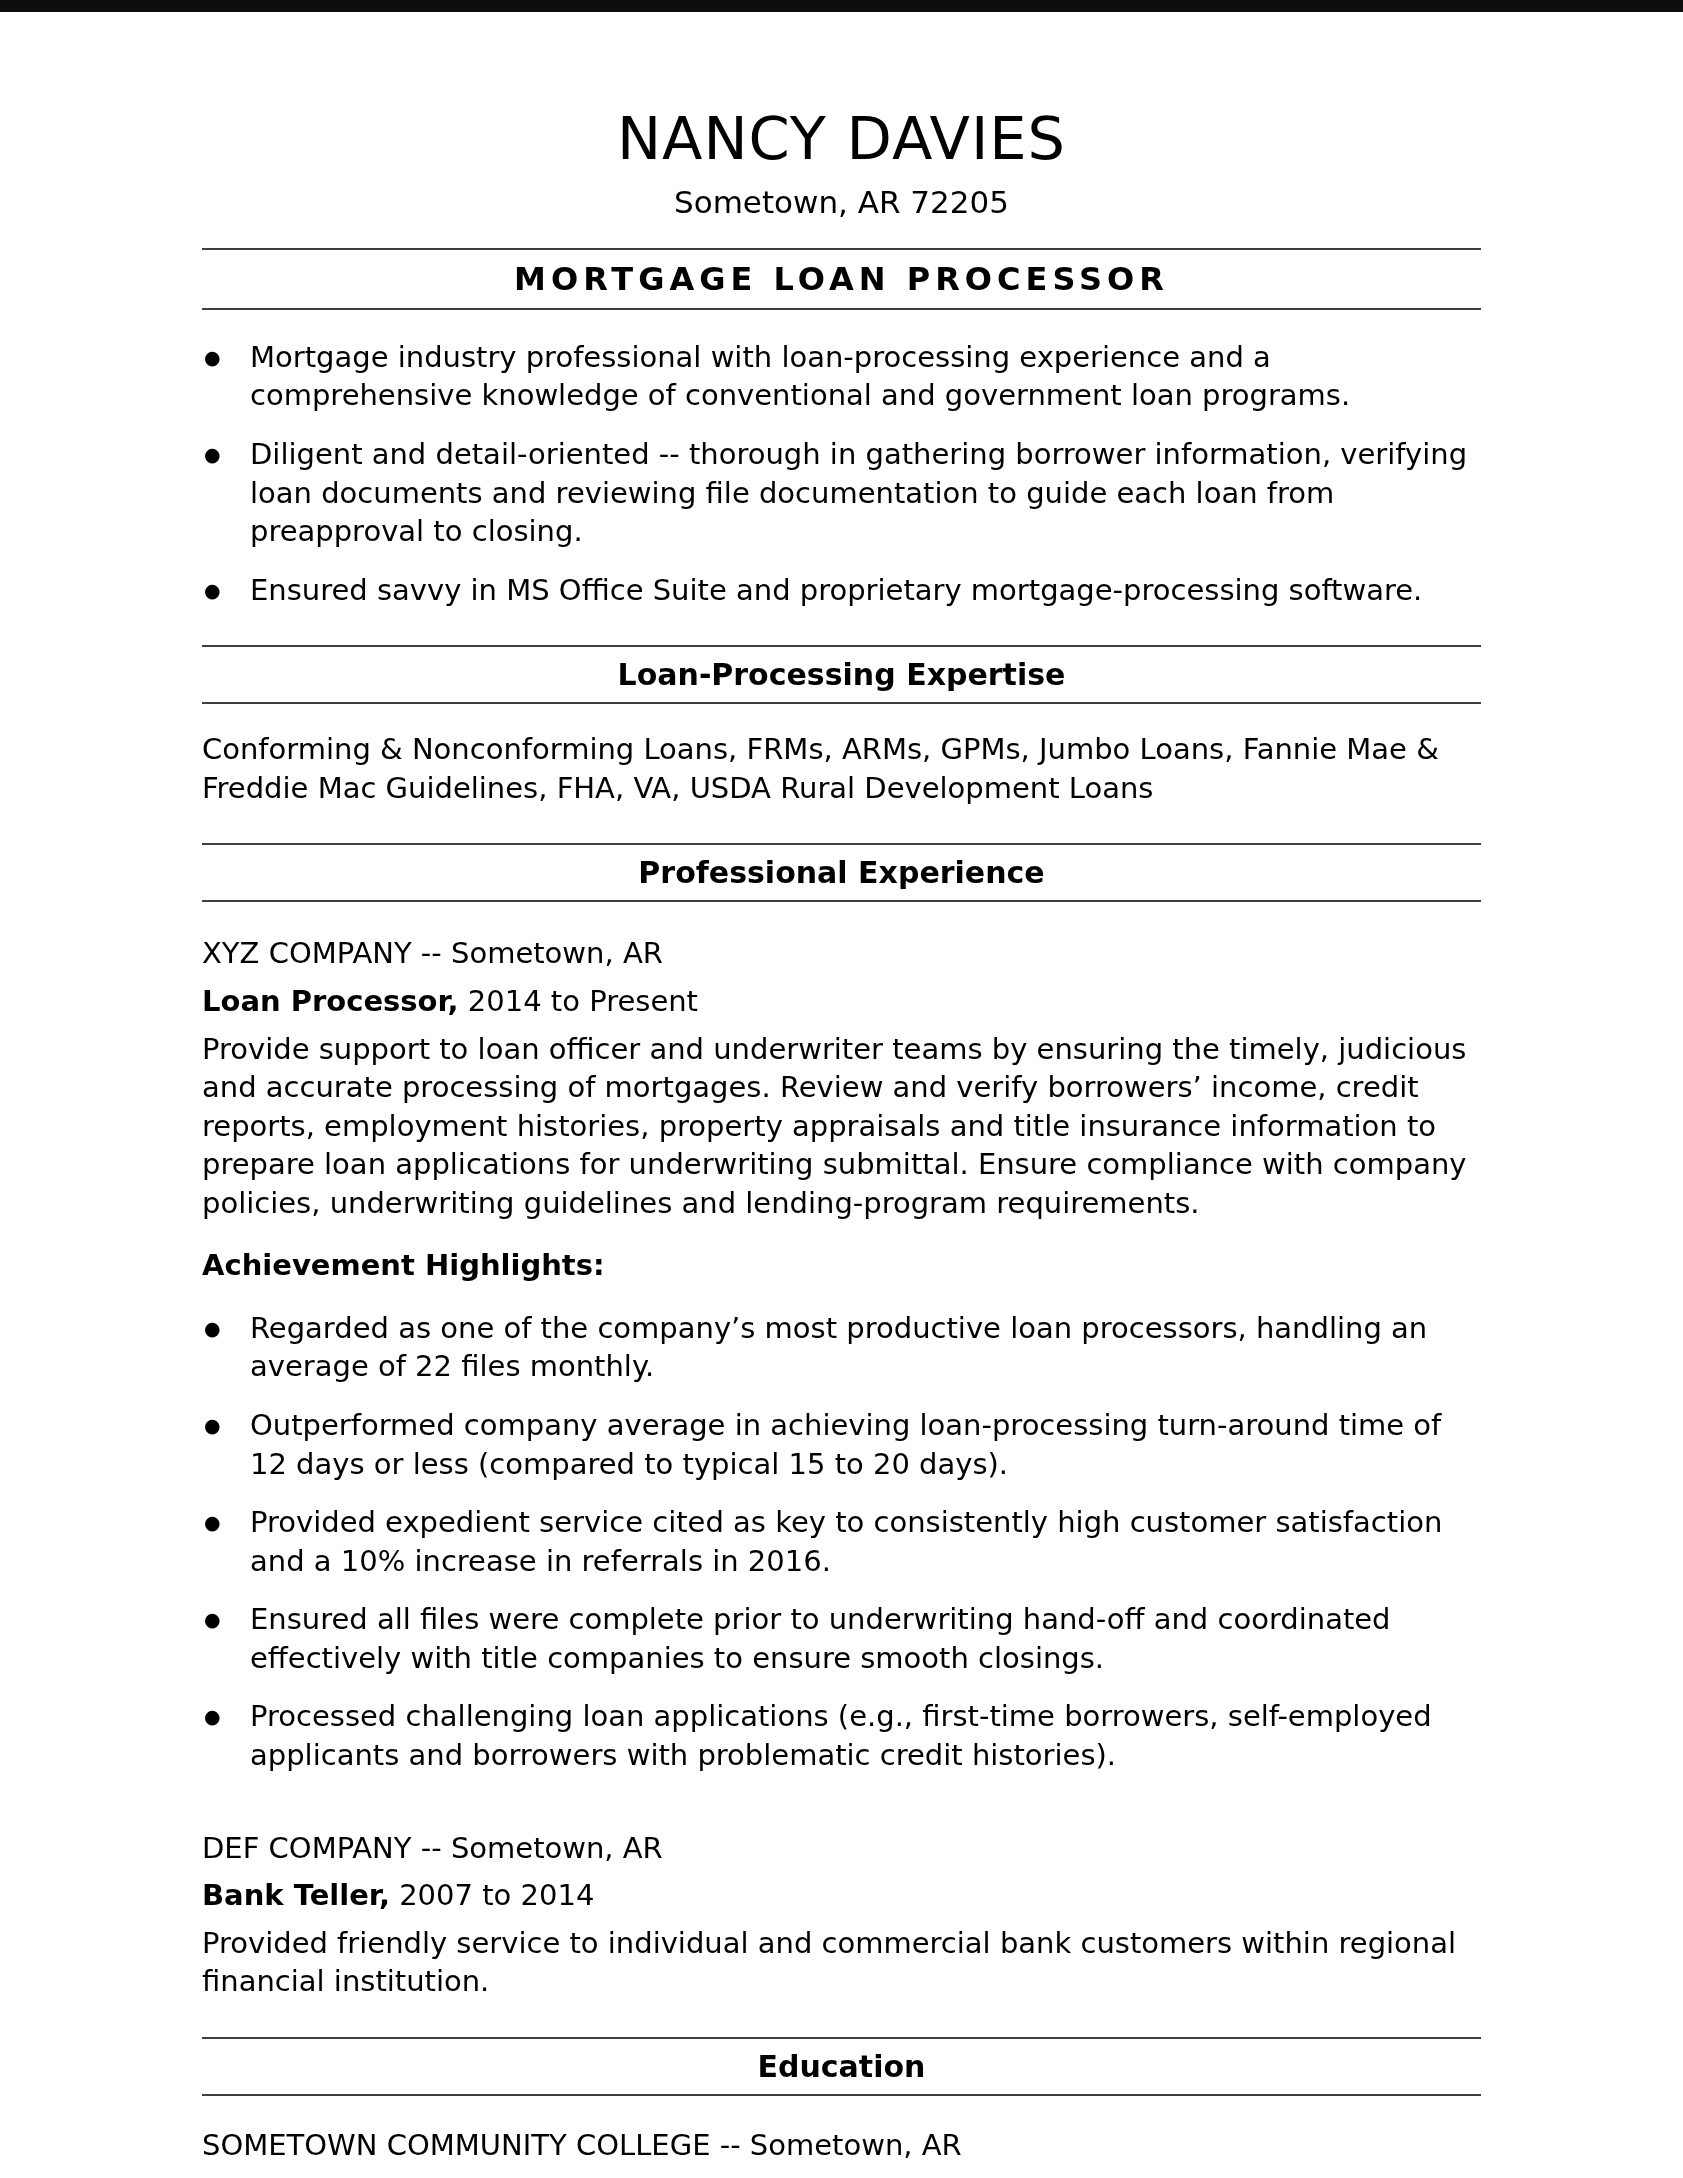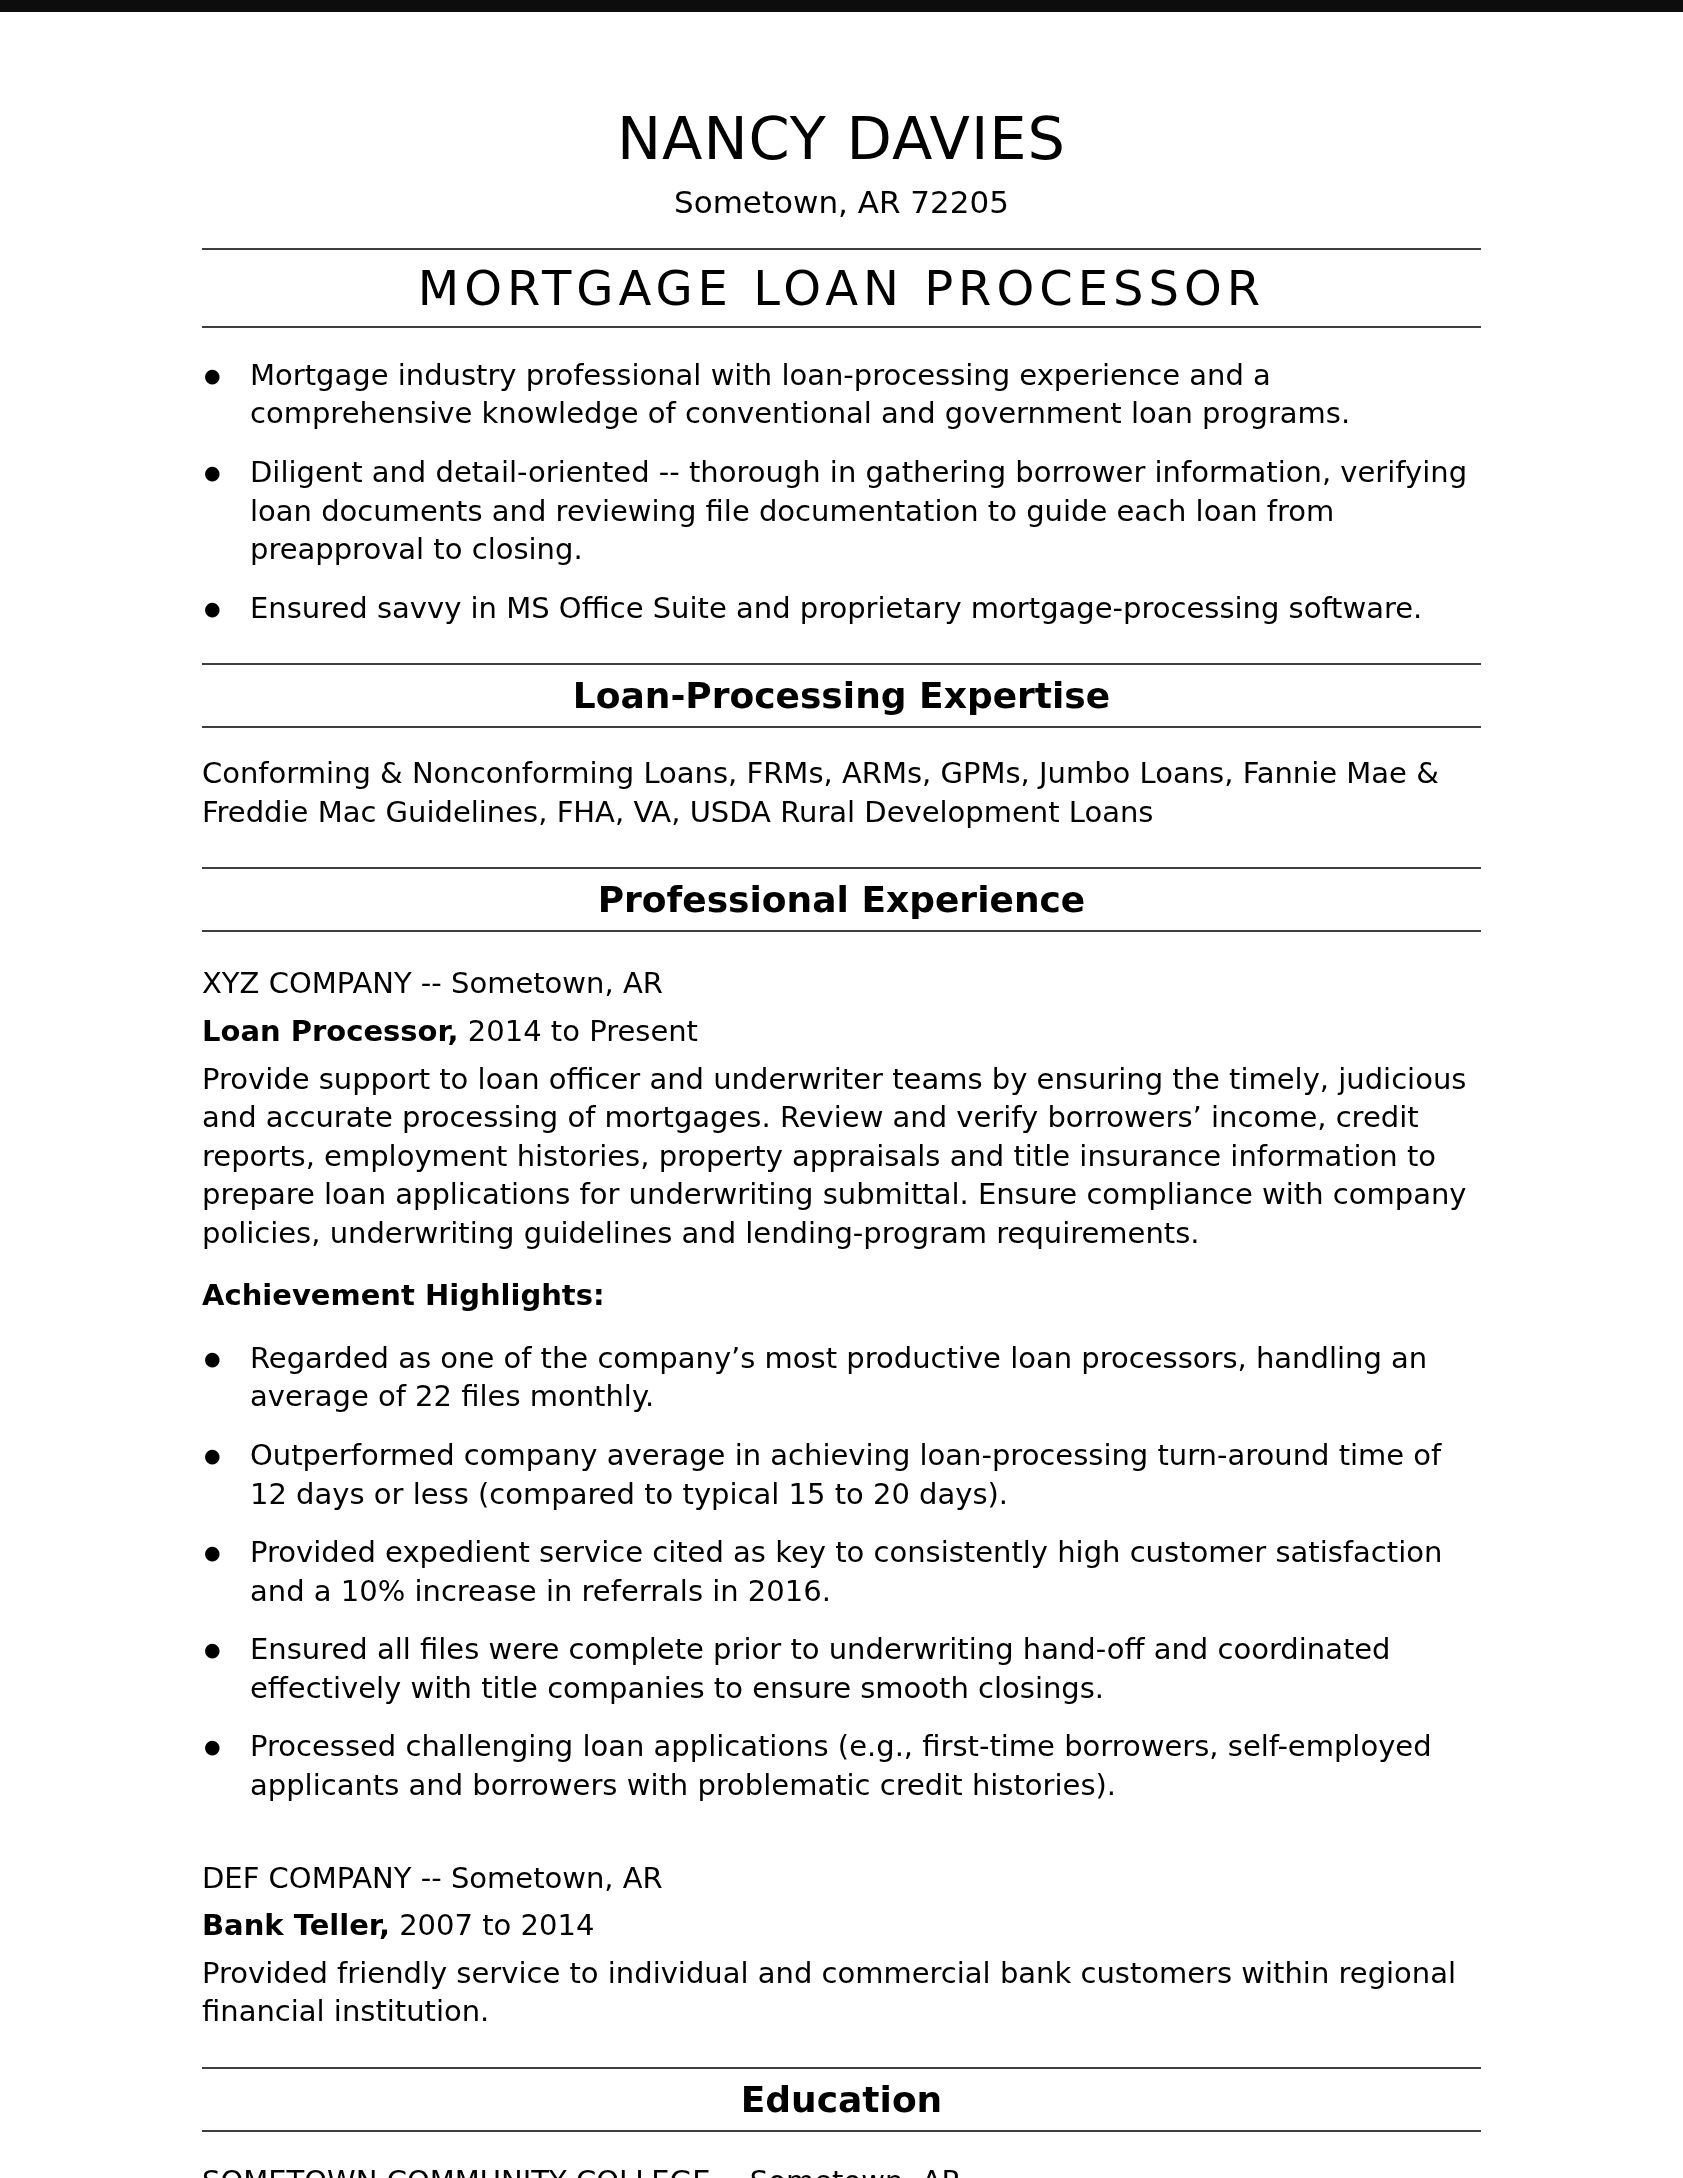--- a/index.html
+++ b/index.html
@@ -47,27 +47,27 @@
 
   
   .rule-block {
     border-top: 2px solid #3f3f3f;
     border-bottom: 2px solid #3f3f3f;
     text-align: center;
     padding: 10px 0;
   }
   .title-block { margin-top: 28px; }
   .doc-title {
-    font-size: 48px;
-    font-weight: normal;
+    font-size: 32px;
+    font-weight: bold;
     letter-spacing: 5px;
   }
   .section-block { margin-top: 36px; }
   .section-heading {
-    font-size: 36px;
+    font-size: 30px;
     font-weight: bold;
   }
 
   
   .body-text, .company, .role-line, .job-desc, .highlights-label, .school {
     font-size: 29px;
     line-height: 1.33;
   }
   .body-text { margin-top: 26px; }
 

